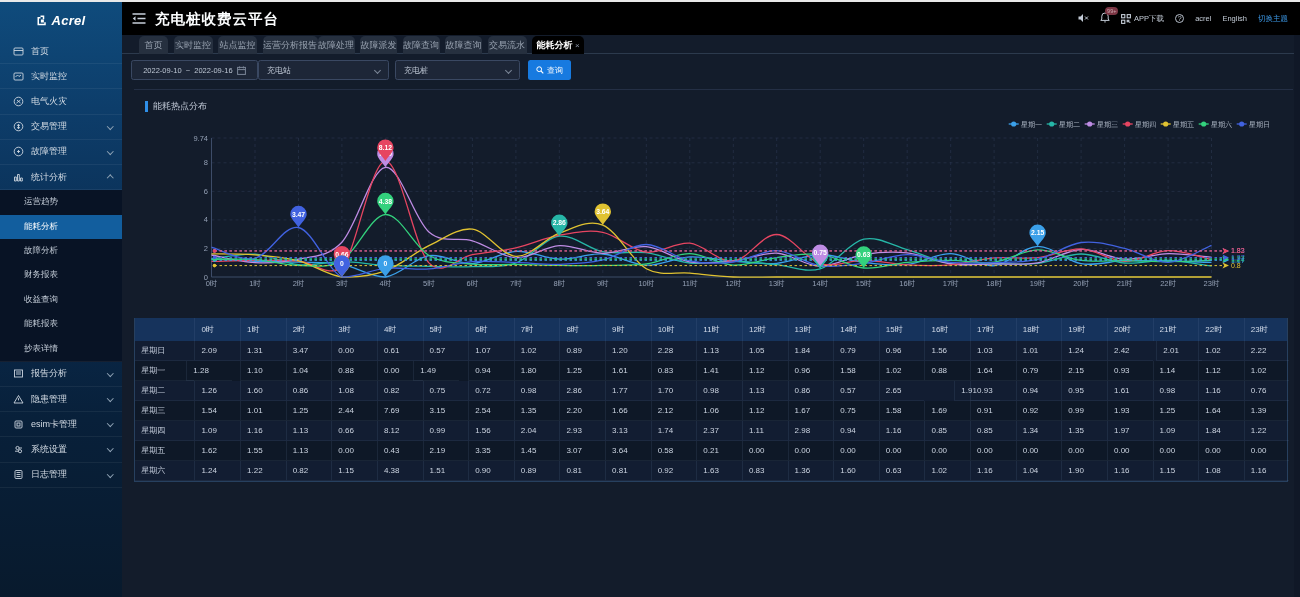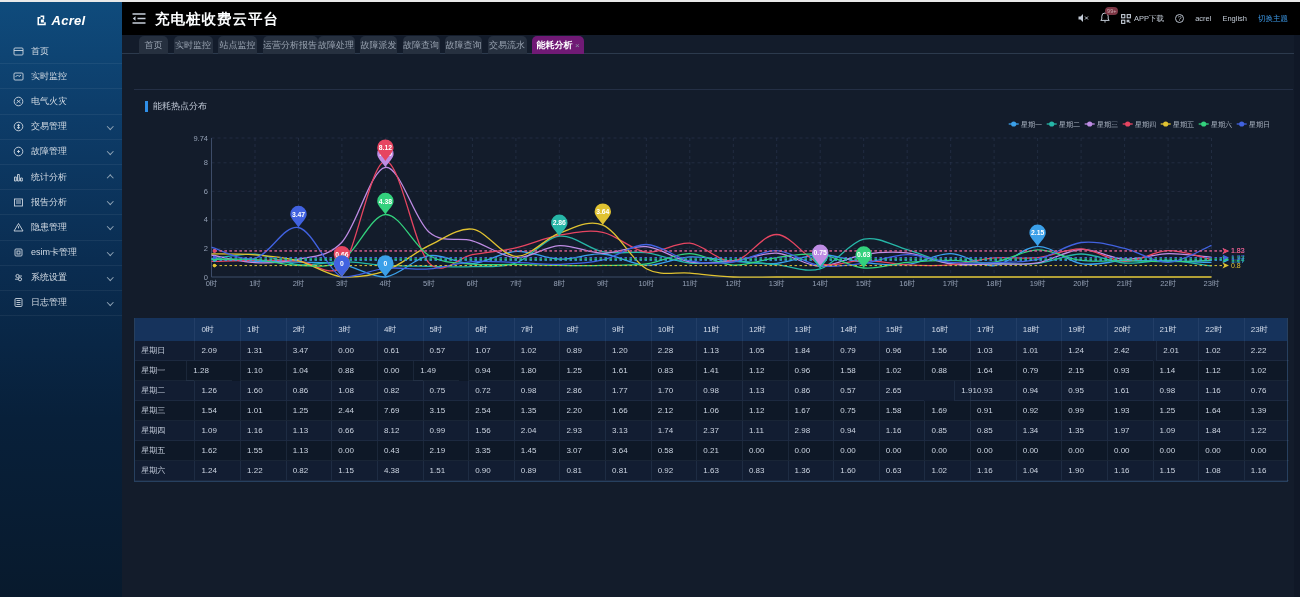--- a/index.html
+++ b/index.html
@@ -20,21 +20,21 @@
 
 #hdr{position:absolute;left:122px;top:2px;width:1178px;height:33px;background:#000000}
 #htitle{position:absolute;left:33px;top:8px;font-size:14.5px;font-weight:bold;color:#fbfdfe;letter-spacing:1px}
 #burger{position:absolute;left:10px;top:11px}
 #hright{position:absolute;right:12px;top:0;height:33px;display:flex;align-items:center;color:#c3cbd6;font-size:7.5px}
 #hright .it{margin-left:11px}
 .blue{color:#3d9ae9}
 
 #tabs{position:absolute;left:0;top:35px;width:1300px;height:18.5px;border-bottom:1px solid #2c3a4d}
 .tab{position:absolute;top:1px;height:17.5px;line-height:18.5px;background:#26303f;color:#98a2b0;font-size:9px;border-radius:5px 5px 0 0;white-space:nowrap;text-align:center;overflow:hidden}
-.tab.active{background:#701a75;color:#fff;font-weight:bold}
+.tab.active{background:#000000;color:#fff;font-weight:bold}
 .tab .x{color:#8b95a5;font-weight:normal;font-size:8px}
 
 #tbar{position:absolute;left:122px;top:54px;width:1178px;height:34px}
 .inp{position:absolute;top:6px;height:20px;background:#1d2637;border:1px solid #3a4862;border-radius:2.5px;color:#bec7d4;font-size:8px;display:flex;align-items:center}
 #dateinp{left:9px;width:127px;justify-content:center;font-size:7.5px}
 #sel1{left:136px;width:131px;padding-left:8px}
 #sel2{left:273px;width:125px;padding-left:8px}
 .caret{position:absolute;right:8px;top:7px;width:5px;height:5px;border-right:1px solid #7c8798;border-bottom:1px solid #7c8798;transform:rotate(45deg)}
 #qbtn{position:absolute;left:406px;top:6px;width:43px;height:20px;background:#177ae0;border-radius:2.5px;color:#fff;font-size:8px;display:flex;align-items:center;justify-content:center}
 
@@ -89,20 +89,34 @@
       <div class="tab" style="left:173.5px;width:39px">实时监控</div>
       <div class="tab" style="left:218px;width:39px">站点监控</div>
       <div class="tab" style="left:262.5px;width:55px">运营分析报告</div>
       <div class="tab" style="left:317.5px;width:37px">故障处理</div>
       <div class="tab" style="left:360px;width:37px">故障派发</div>
       <div class="tab" style="left:402.5px;width:37px">故障查询</div>
       <div class="tab" style="left:445px;width:37px">故障查询</div>
       <div class="tab" style="left:487.5px;width:39px">交易流水</div>
       <div class="tab active" style="left:532px;width:52px">能耗分析 <span class="x">×</span></div>
     </div>
+<div id="tbar">
+  <div class="inp" id="dateinp">2022-09-10&nbsp;&nbsp;~&nbsp;&nbsp;2022-09-16&nbsp;&nbsp;<svg width="9" height="9" viewBox="0 0 9 9">
+          <g fill="none" stroke="#7c8798" stroke-width="1">
+            <rect x="0.6" y="1.4" width="7.8" height="7"></rect>
+            <path d="M0.6 3.6h7.8M2.6 0.4v2M6.4 0.4v2"></path>
+          </g>
+        </svg></div>
+  <div class="inp" id="sel1">充电站<span class="caret"></span></div>
+  <div class="inp" id="sel2">充电桩<span class="caret"></span></div>
+  <div id="qbtn"><svg width="8" height="8" viewBox="0 0 8 8" style="margin-right:3px">
+          <circle cx="3.2" cy="3.2" r="2.4" fill="none" stroke="#fff" stroke-width="1"></circle>
+          <path d="M5 5l2.3 2.3" stroke="#fff" stroke-width="1.1"></path>
+        </svg>查询</div>
+</div>
 <div style="position:absolute;left:134px;top:89px;width:1159px;height:1px;background:#242f45"></div>
 <div id="ctitle">
       <div class="bar"></div>
       <div class="t">能耗热点分布</div>
     </div>
 <div id="side">
   <div id="logo">
         <svg width="12" height="12" viewBox="0 0 16 15" style="margin-right:3px">
           <path d="M2 2h4v2H4v7h7V9h2v4H2z" fill="#fff"></path>
           <path d="M6 0h5v5h-2V2H6z" fill="#fff"></path>
@@ -146,20 +160,29 @@
         </svg>
         <span>故障管理</span>
         <span class="arr down"></span>
       </div>
       <div class="m1">
         <svg class="mi" width="11" height="11" viewBox="0 0 11 11" fill="none" stroke="#cdd6e0" stroke-width="0.9">
           <path d="M1.5 9V5h1.8v4zM4.5 9V2.5h1.8V9zM7.5 9V6h1.8v3z"></path>
         </svg>
         <span>统计分析</span>
         <span class="arr up"></span>
+      </div>
+      <div class="subwrap">
+        <div class="m2">运营趋势</div>
+        <div class="m2 sel">能耗分析</div>
+        <div class="m2">故障分析</div>
+        <div class="m2">财务报表</div>
+        <div class="m2">收益查询</div>
+        <div class="m2">能耗报表</div>
+        <div class="m2">抄表详情</div>
       </div>
       <div class="m1">
         <svg class="mi" width="11" height="11" viewBox="0 0 11 11" fill="none" stroke="#cdd6e0" stroke-width="0.9">
           <rect x="1.5" y="2" width="8" height="7"></rect>
           <path d="M3 4h5M3 6h5" fill="none"></path>
         </svg>
         <span>报告分析</span>
         <span class="arr down"></span>
       </div>
       <div class="m1">

